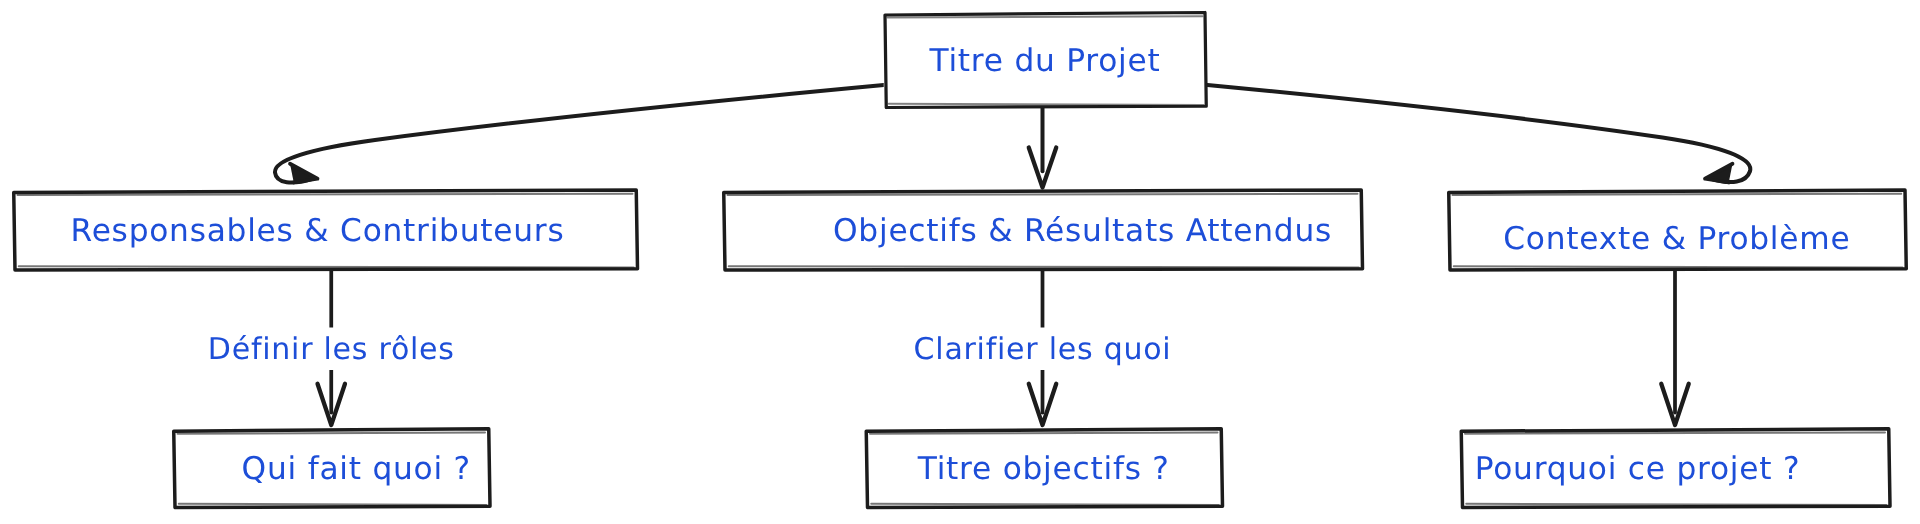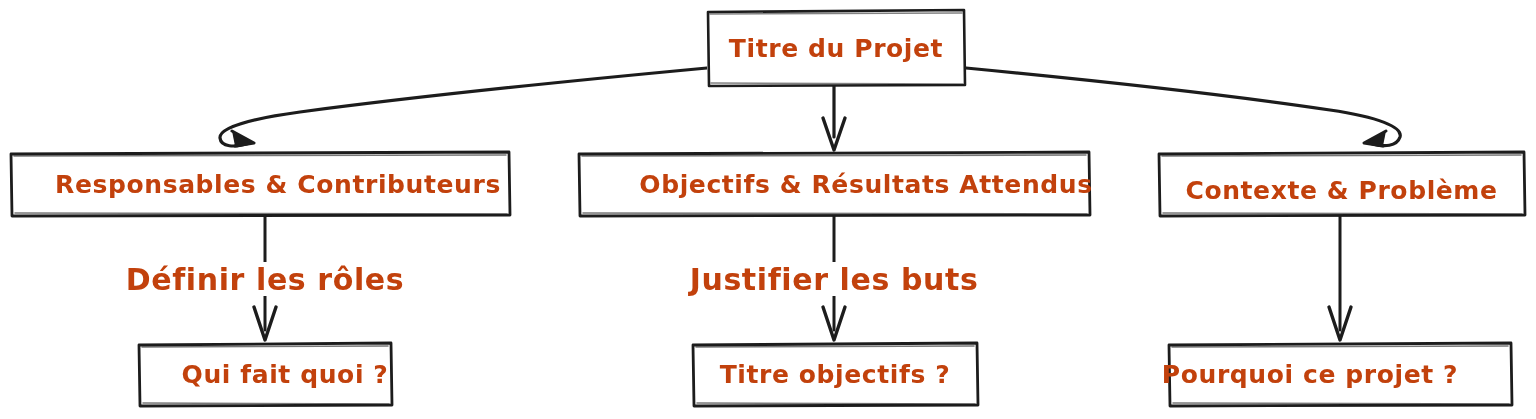--- a/index.html
+++ b/index.html
@@ -22,30 +22,30 @@
     width: 1536px;
     height: 419px;
   }
   .node-label,
   .edge-label {
     position: absolute;
     display: flex;
     align-items: center;
     justify-content: center;
     text-align: center;
-    color: #c2410c;
+    color: #1d4ed8;
     font-family: "DejaVu Sans", sans-serif;
-    font-weight: 700;
+    font-weight: 400;
     letter-spacing: 0.6px;
     white-space: nowrap;
     pointer-events: none;
   }
   .node-label { font-size: 25px; }
   .edge-label {
-    font-size: 30px;
+    font-size: 24px;
     background: #ffffff;
     padding: 1px 7px;
     box-sizing: border-box;
   }
 </style>
 </head>
 <body>
 
 <div id="canvas">
 
@@ -129,30 +129,30 @@
       <rect x="1168" y="343" width="344" height="63" fill="#ffffff" stroke="none"></rect>
       <path d="M1169,345 L1511,343 L1512,405 L1170,406 Z" fill="none" stroke="#1c1c1c" stroke-width="2.8" stroke-linejoin="round"></path>
       <path d="M1172,347 L1508,346" fill="none" stroke="#1c1c1c" stroke-width="1.6" stroke-linecap="round" opacity="0.6"></path>
       <path d="M1173,403 L1509,404" fill="none" stroke="#1c1c1c" stroke-width="1.6" stroke-linecap="round" opacity="0.6"></path>
     </g>
 
   </svg>
 
   <div class="node-label" style="left:707px; top:10px; width:258px; height:76px;">Titre du Projet</div>
 
-  <div class="node-label" style="left:28px; top:152px; width:500px; height:64px;">Responsables &amp; Contributeurs</div>
+  <div class="node-label" style="left:4px; top:152px; width:500px; height:64px;">Responsables &amp; Contributeurs</div>
 
   <div class="node-label" style="left:578px; top:152px; width:576px; height:64px;">Objectifs &amp; Résultats Attendus</div>
 
   <div class="node-label" style="left:1158px; top:152px; width:367px; height:76px;">Contexte &amp; Problème</div>
 
   <div class="node-label" style="left:138px; top:343px; width:294px; height:63px;">Qui fait quoi ?</div>
 
   <div class="node-label" style="left:692px; top:343px; width:286px; height:63px;">Titre objectifs ?</div>
 
   <div class="node-label" style="left:1168px; top:343px; width:284px; height:63px;">Pourquoi ce projet ?</div>
 
   <div class="edge-label" style="left:145px; top:262px; width:240px; height:34px;">Définir les rôles</div>
 
-  <div class="edge-label" style="left:714px; top:262px; width:240px; height:34px;">Justifier les buts</div>
+  <div class="edge-label" style="left:714px; top:262px; width:240px; height:34px;">Clarifier les quoi</div>
 
 
 </div>
 
 </body></html>

